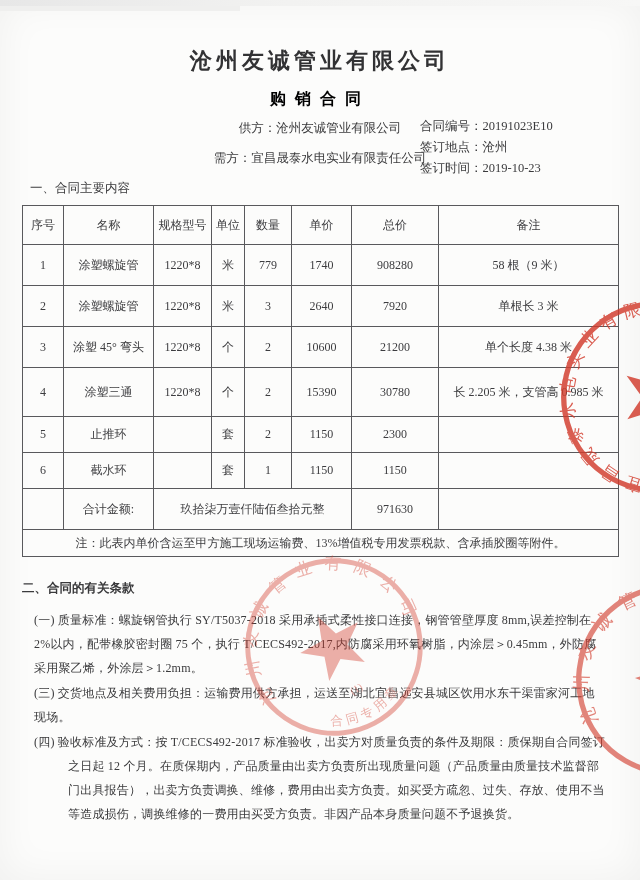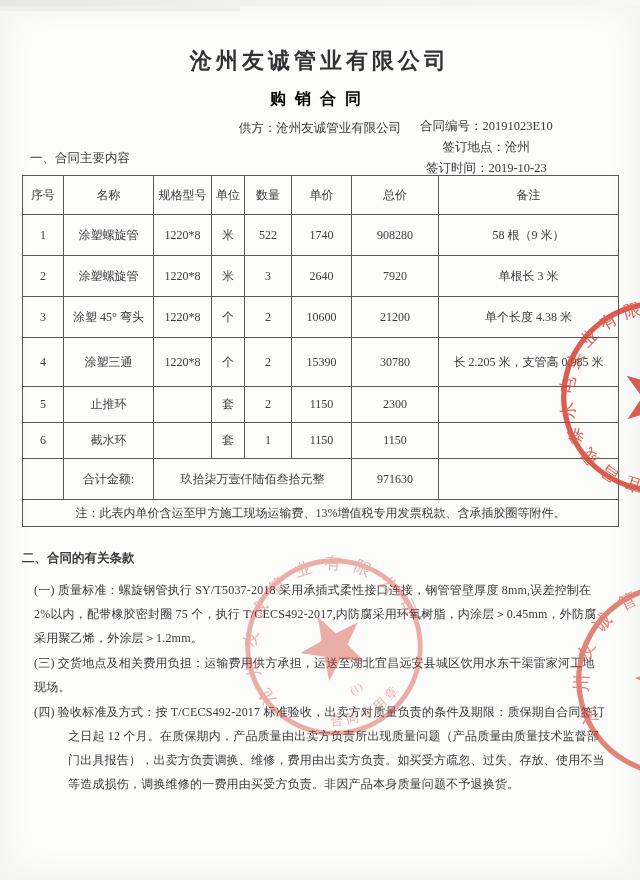--- a/index.html
+++ b/index.html
@@ -17,21 +17,21 @@
 
   .company-title { margin:46px 0 0; text-align:center; font-size:22px; font-weight:600;
     letter-spacing:4px; color:#323234; }
   .doc-title { margin:13px 0 0; text-align:center; font-size:16px; font-weight:600;
     letter-spacing:9px; color:#000000; }
 
   .info-wrap { position:relative; margin:10px 22px 0; font-size:12.5px; }
   .party-line { margin:0 0 13px;text-align:center; }
   .section-title { margin:8px; font-size:12.5px; }
   .contract-info { position:absolute; top:-4px; left:398px; line-height:21px; font-size:12.5px; }
-  .contract-info div { white-space:nowrap;text-align:center; }
+  .contract-info div { white-space:nowrap; }
 
   table.items { border-collapse:collapse; margin:5px 22px 0; width:596px;
     font-size:12px; table-layout:fixed; }
   table.items td, table.items th { border:1px solid #59595c; text-align:center;
     font-weight:normal; padding:2px 3px; color:#3c3c3f; }
   table.items th { height:34px; }
   .r-std td { height:36px; }
   .r-tall td { height:44px; }
   .r-short td { height:31px; }
   .r-total td { height:36px; }
@@ -54,20 +54,21 @@
 
 <div class="page">
   <div class="scan-edge-top"></div>
   <div class="scan-edge-top2"></div>
 
   <h1 class="company-title">沧州友诚管业有限公司</h1>
   <h2 class="doc-title">购销合同</h2>
 
   <div class="info-wrap">
     <p class="party-line"><span>供方：</span><span>沧州友诚管业有限公司</span></p>
+    <p class="party-line"><span>需方：</span><span>宜昌晟泰水电实业有限责任公司</span></p>
     <p class="section-title">一、合同主要内容</p>
     <div class="contract-info">
       <div><span>合同编号：</span><span>20191023E10</span></div>
       <div><span>签订地点：</span><span>沧州</span></div>
       <div><span>签订时间：</span><span>2019-10-23</span></div>
     </div>
   </div>
 
   <table class="items">
     <colgroup>
@@ -89,21 +90,21 @@
       <th>数量</th>
       <th>单价</th>
       <th>总价</th>
       <th>备注</th>
     </tr>
     <tr class="r-std">
       <td>1</td>
       <td>涂塑螺旋管</td>
       <td>1220*8</td>
       <td>米</td>
-      <td>522</td>
+      <td>779</td>
       <td>1740</td>
       <td>908280</td>
       <td>58 根（9 米）</td>
     </tr>
     <tr class="r-std">
       <td>2</td>
       <td>涂塑螺旋管</td>
       <td>1220*8</td>
       <td>米</td>
       <td>3</td>

